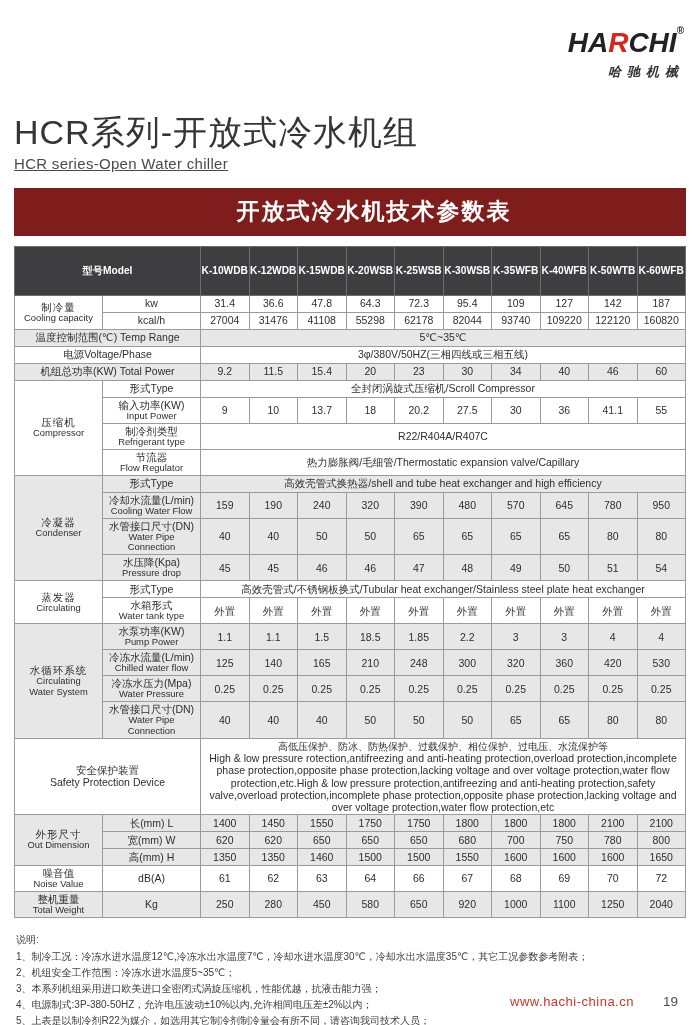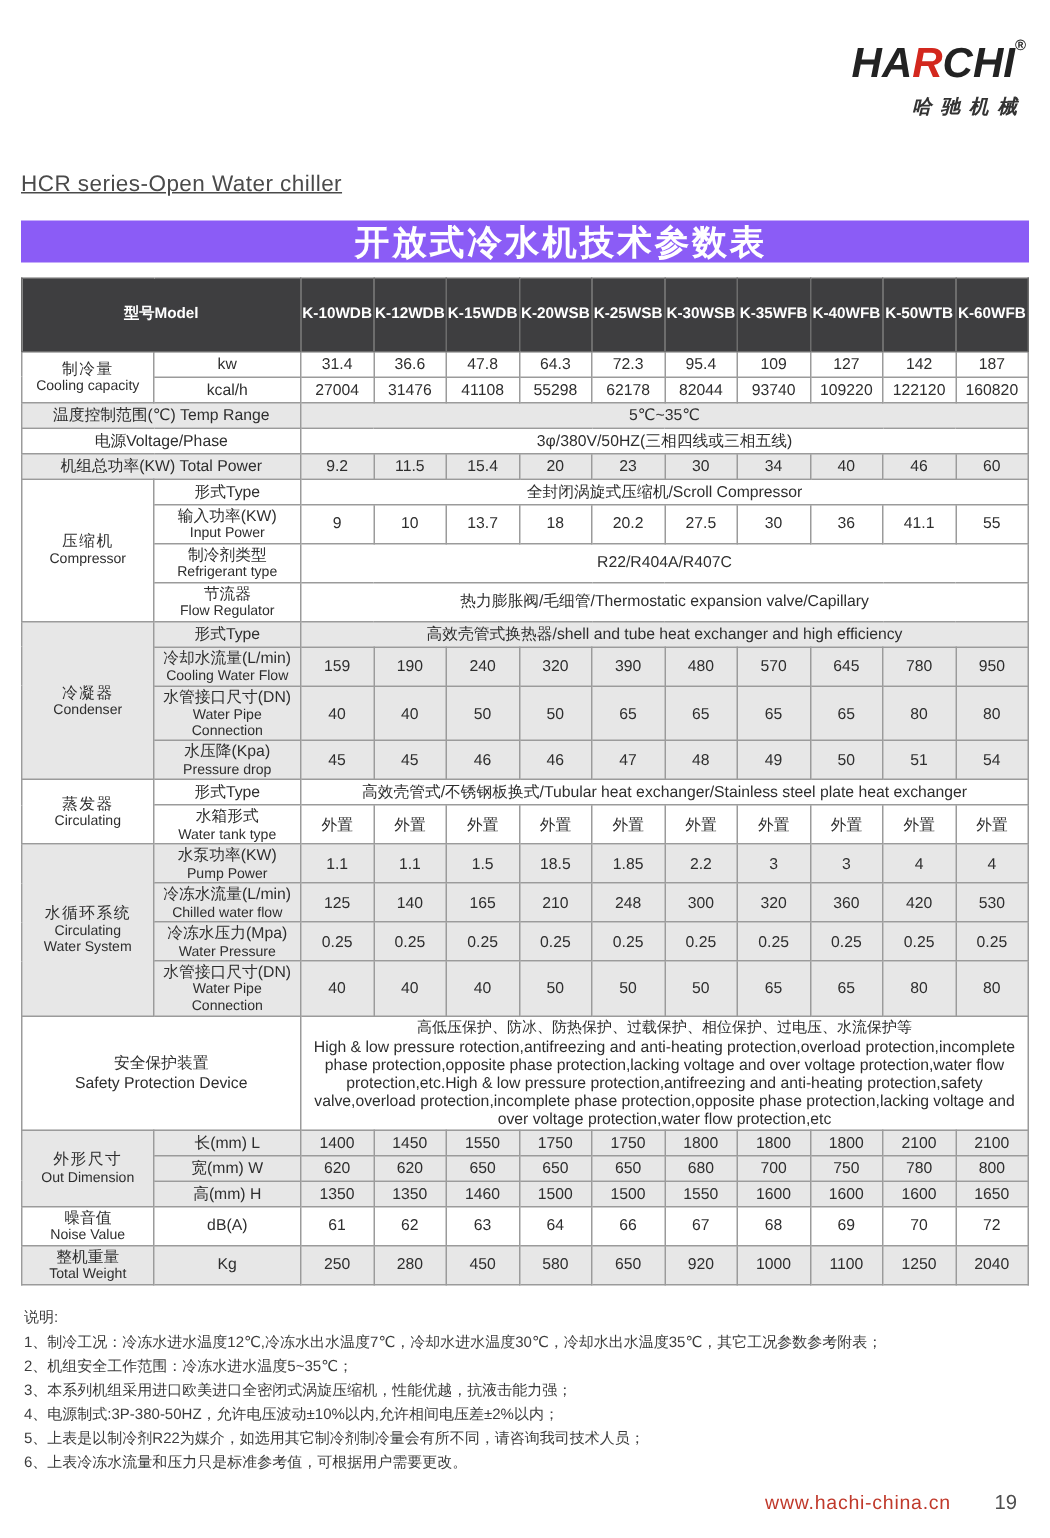--- a/index.html
+++ b/index.html
@@ -19,21 +19,21 @@
   .logo-cn {
     font-size:13px; font-weight:bold; font-style:italic; letter-spacing:6px;
     color:#333333; margin-top:6px; white-space:nowrap;
   }
   
   .title-block { padding:112px 14px 0 14px; }
   .title-cn { font-size:34px; font-weight:500; color:#353535; letter-spacing:1px; line-height:1.2; }
   .title-en { font-size:15px; color:#4a4a4a; margin-top:2px; letter-spacing:0.3px;text-decoration:underline; }
   
   .banner {
-    margin:16px 14px 10px 14px; height:28px; background:#8b5cf6;
+    margin:16px 14px 10px 14px; height:48px; background:#7f1d1d;
     display:flex; align-items:center; justify-content:center;padding-left:48px;
   }
   .banner-text { color:#ffffff; font-size:23px; font-weight:bold; letter-spacing:2px; }
   
   table.spec { border-collapse:collapse; width:672px; margin:0 14px; table-layout:fixed; }
   .spec col.c1 { width:88px; }
   .spec col.c2 { width:98px; }
   .spec td, .spec th {
     border:1px solid #9b9b9b; text-align:center; vertical-align:middle;
     padding:1px 2px; font-size:10.5px; color:#2e2e2e; font-weight:normal;
@@ -64,20 +64,21 @@
 <body>
 
 <div class="page">
 
   <div class="logo">
     <div class="logo-word"><span>HA</span><span class="red">R</span><span>CHI</span><sup>®</sup></div>
     <div class="logo-cn">哈驰机械</div>
   </div>
 
   <div class="title-block">
+    <div class="title-cn">HCR系列-开放式冷水机组</div>
     <div class="title-en">HCR series-Open Water chiller</div>
   </div>
 
   <div class="banner">
     <span class="banner-text">开放式冷水机技术参数表</span>
   </div>
 
   <table class="spec">
     <colgroup>
       <col class="c1">

